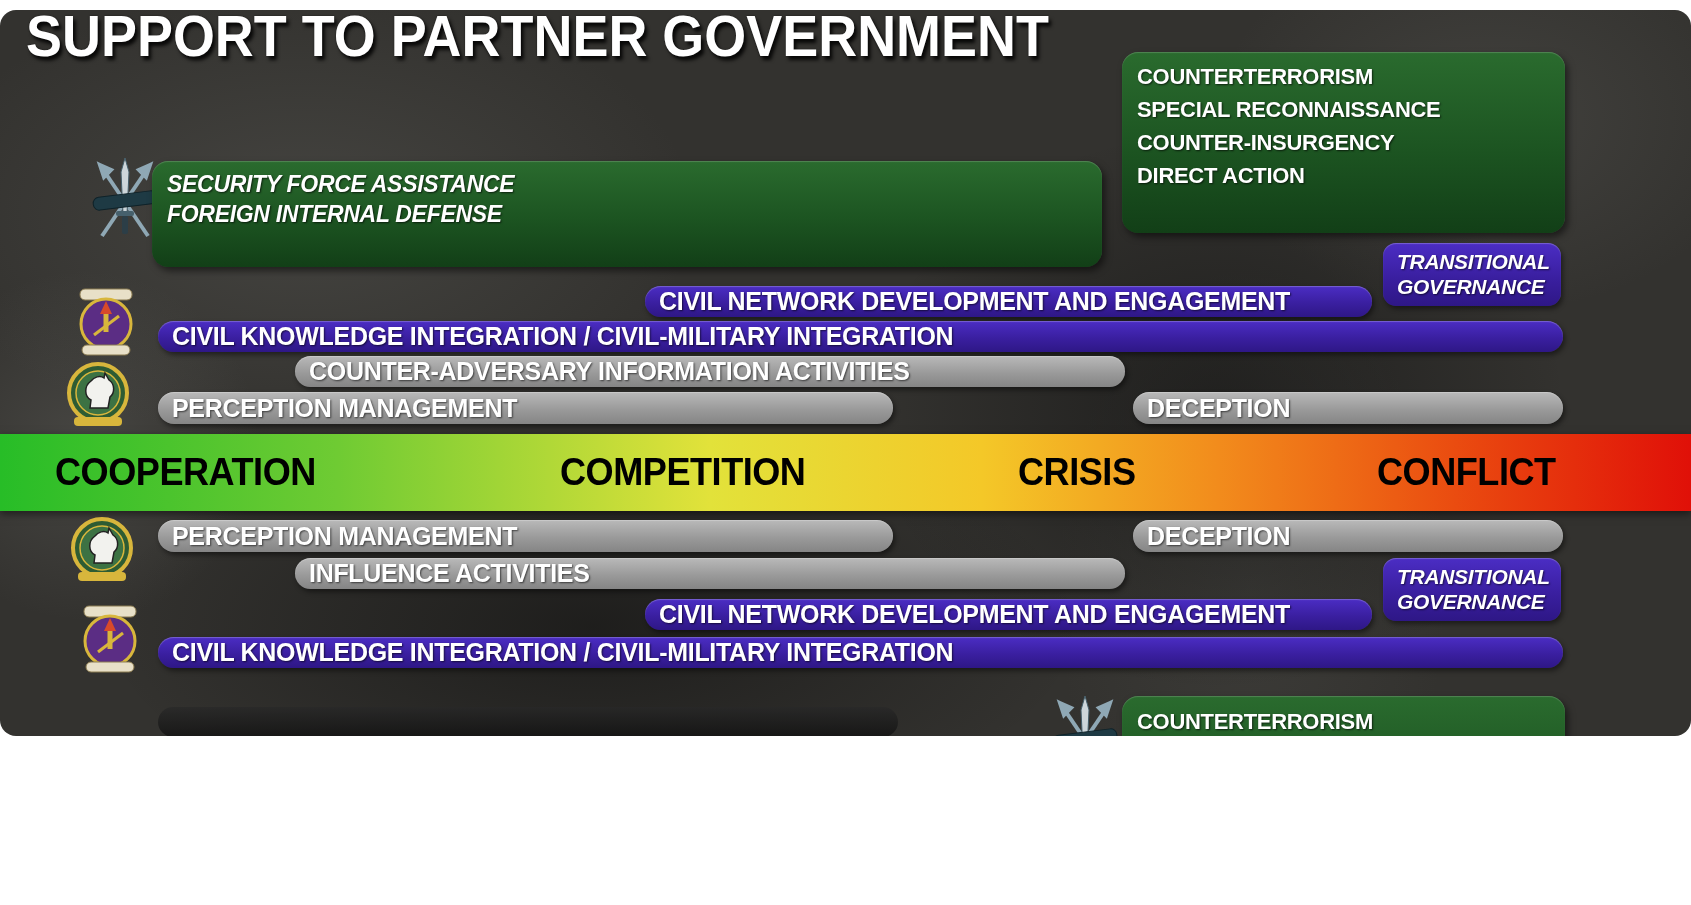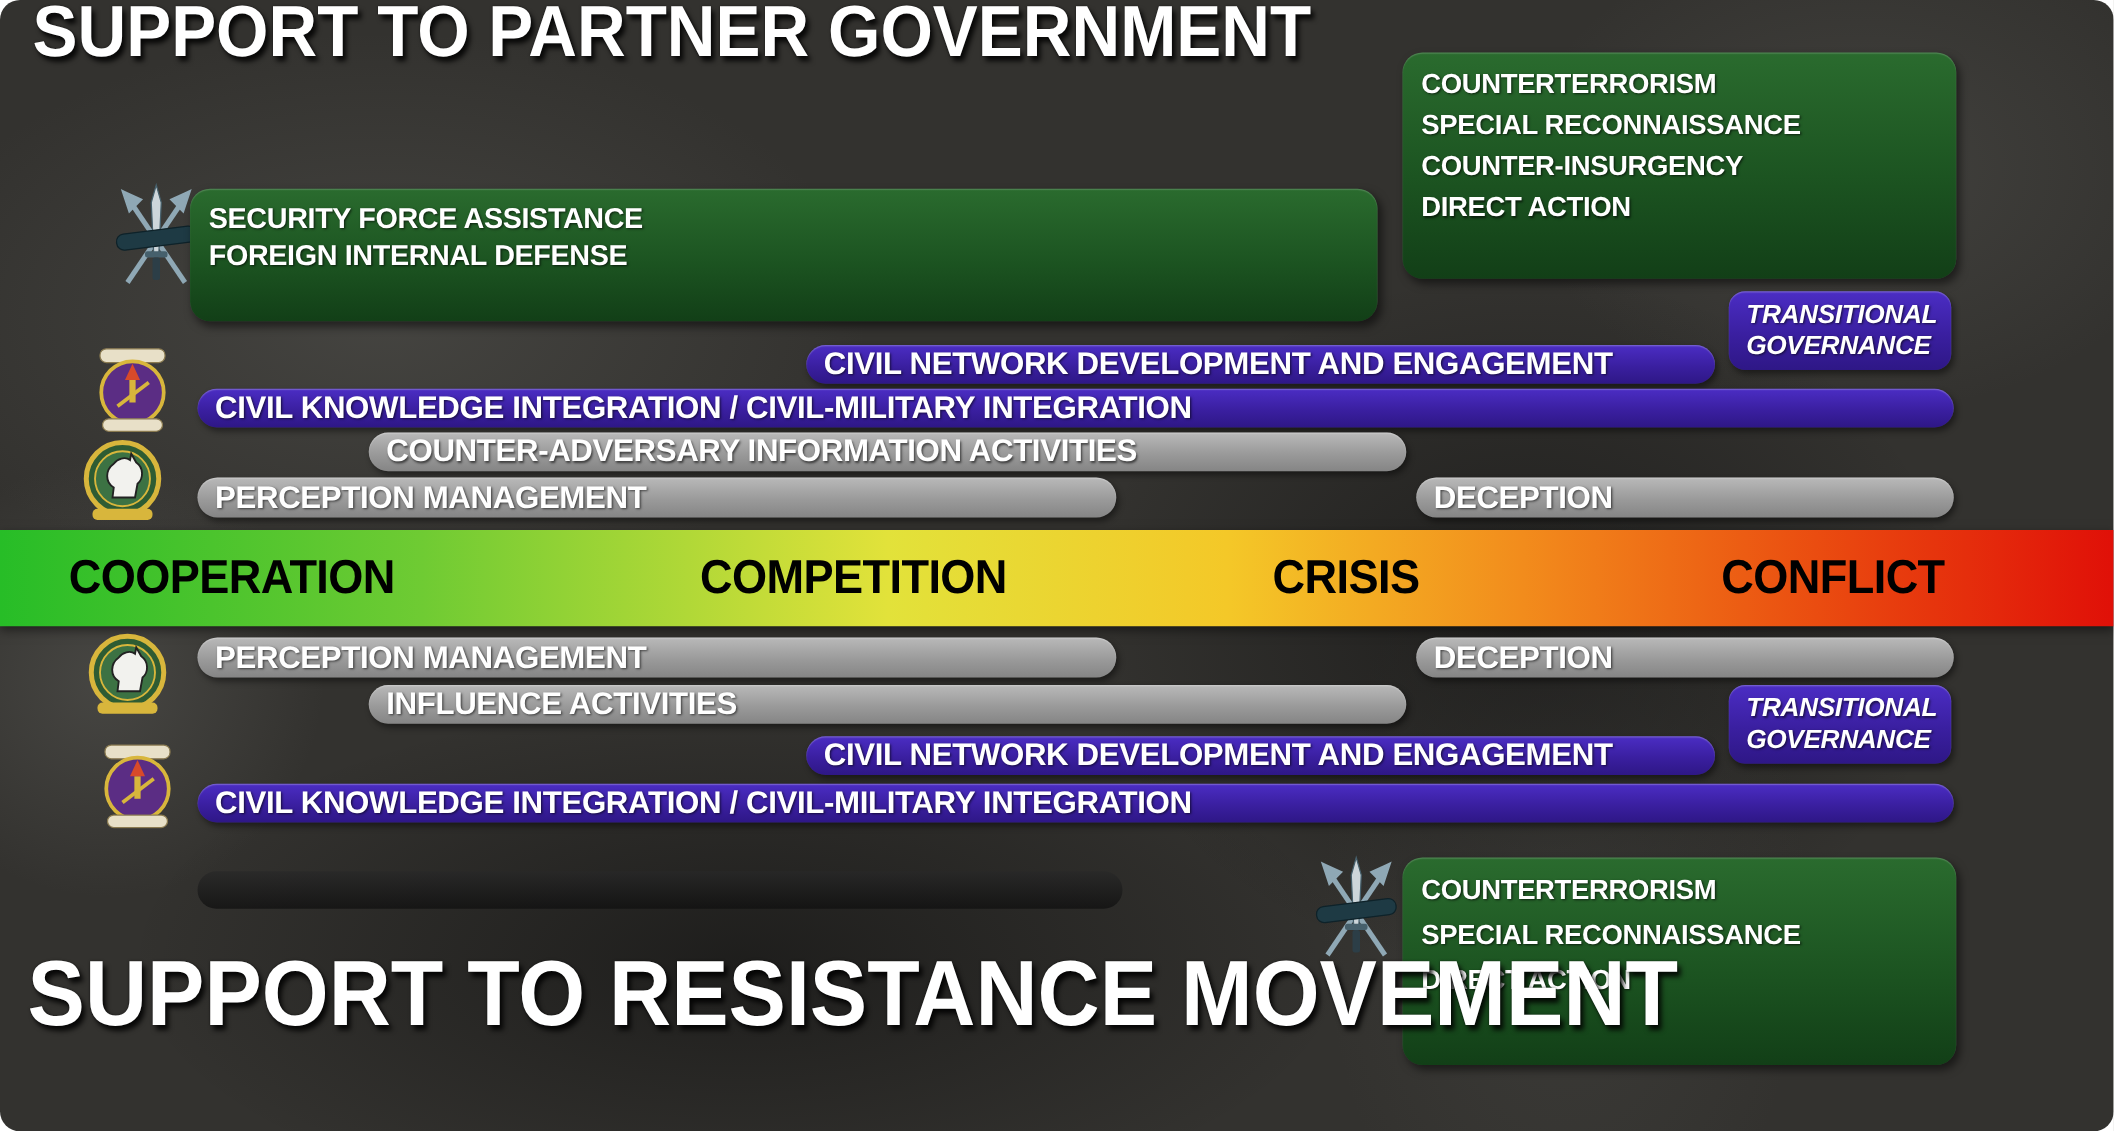--- a/index.html
+++ b/index.html
@@ -1,20 +1,20 @@
 <!DOCTYPE html>
 <html><head>
 <meta charset="utf-8">
 <style>
   html,body{margin:0;padding:0;background:#ffffff;}
   body{font-family:"Liberation Sans", sans-serif;}
   #canvas{
     position:relative;
-    width:1691px;height:905px;
-    margin:0 auto;
+    width:1691px;height:726px;
+    margin:10px auto;
     border-radius:16px;
     overflow:hidden;
     background:
       radial-gradient(ellipse 600px 350px at 18% 28%, rgba(110,110,105,.30), transparent 65%),
       radial-gradient(ellipse 500px 400px at 72% 55%, rgba(15,15,15,.55), transparent 70%),
       radial-gradient(ellipse 420px 300px at 88% 15%, rgba(120,120,115,.22), transparent 65%),
       radial-gradient(ellipse 700px 300px at 35% 85%, rgba(10,10,10,.5), transparent 70%),
       radial-gradient(ellipse 300px 500px at 74% 80%, rgba(100,100,95,.18), transparent 65%),
       radial-gradient(ellipse 250px 250px at 5% 60%, rgba(130,130,125,.25), transparent 70%),
       #33322f;
@@ -92,21 +92,21 @@
         <line x1="58" y1="80" x2="12" y2="12"></line>
         <polygon points="10,9 21,14 14,21"></polygon>
       </g>
       <polygon points="35,2 31,16 33,58 37,58 39,16" fill="#cdd6da" stroke="#46606c" stroke-width="1"></polygon>
       <rect x="26" y="55" width="18" height="5" rx="2" fill="#46606c"></rect>
       <rect x="32" y="60" width="6" height="18" rx="2" fill="#2c3e47"></rect>
       <rect x="3" y="38" width="64" height="13" rx="6" fill="#1e3a44" stroke="#0e2229" transform="rotate(-7 35 44)"></rect>
     </svg>
   </span>
 
-  <div class="greenbox" style="left:152px; top:151px; width:950px; height:106px; font-size:23px; line-height:30px;">
+  <div class="greenbox" style="left:152px; top:151px; width:950px; height:106px; font-size:23px; line-height:30px;font-style:italic;">
     <span class="boxline">SECURITY FORCE ASSISTANCE</span>
     <span class="boxline">FOREIGN INTERNAL DEFENSE</span>
   </div>
 
   <div class="purplebox" style="left:1383px; top:233px; width:178px; height:63px;">
     <span class="boxline">TRANSITIONAL</span>
     <span class="boxline">GOVERNANCE</span>
   </div>
 
   <div class="bar purple" style="left:645px; top:276px; width:727px; height:31px;">

